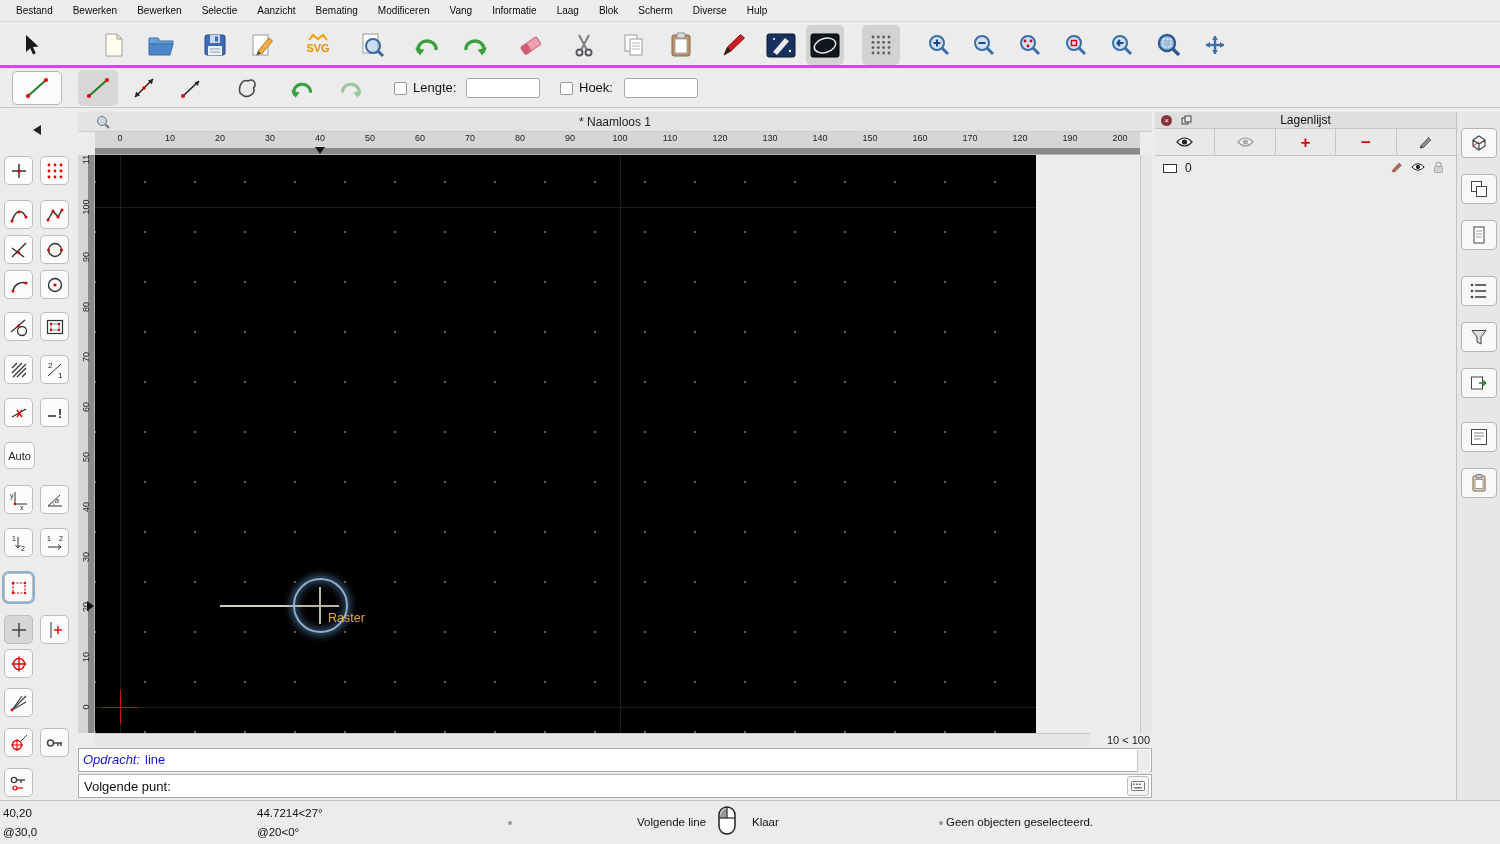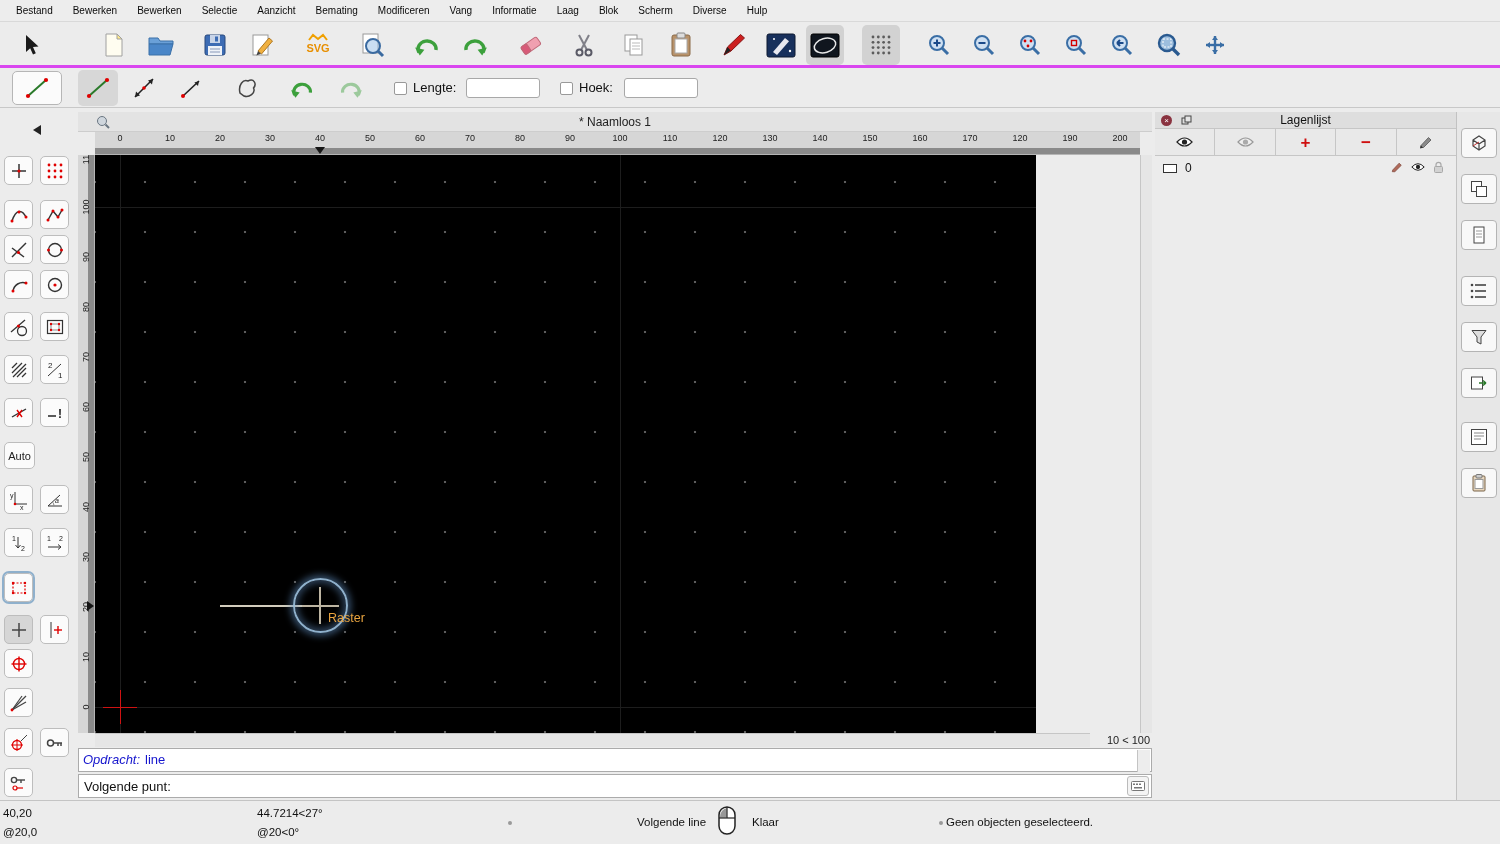--- a/index.html
+++ b/index.html
@@ -827,21 +827,21 @@
       <svg width="20" height="20" viewBox="0 0 20 20">
         <rect x="4" y="3" width="12" height="15" rx="1" fill="#e8d8c0" stroke="#7a6448"></rect>
         <rect x="7" y="1.5" width="6" height="3.5" rx="1" fill="#ccc" stroke="#777"></rect>
         <rect x="6" y="6.5" width="8" height="9" fill="#fff" stroke="#999"></rect>
       </svg>
     </div>
 </div>
 
 <div class="status">
   <span class="st" style="left:3px;top:6px">40,20</span>
-  <span class="st" style="left:3px;top:25px">@20,0</span>
+  <span class="st" style="left:3px;top:25px">@30,0</span>
   <span class="st" style="left:257px;top:6px">44.7214&lt;27°</span>
   <span class="st" style="left:257px;top:25px">@20&lt;0°</span>
   <span class="sep" style="left:508px;top:20px"></span>
   <span class="st" style="left:637px;top:15px">Volgende line</span>
   <svg class="st" style="left:716px;top:4px" width="22" height="32" viewBox="0 0 22 32">
       <rect x="3" y="2" width="16" height="27" rx="8" fill="#fff" stroke="#222" stroke-width="1.5"></rect>
       <line x1="11" y1="2" x2="11" y2="13" stroke="#222" stroke-width="1.2"></line>
       <line x1="3" y1="13" x2="19" y2="13" stroke="#222" stroke-width="1.2"></line>
       <path d="M4 12 a8 9 0 0 1 7 -9 v10 h-7 Z" fill="#444" opacity=".55"></path>
     </svg>

